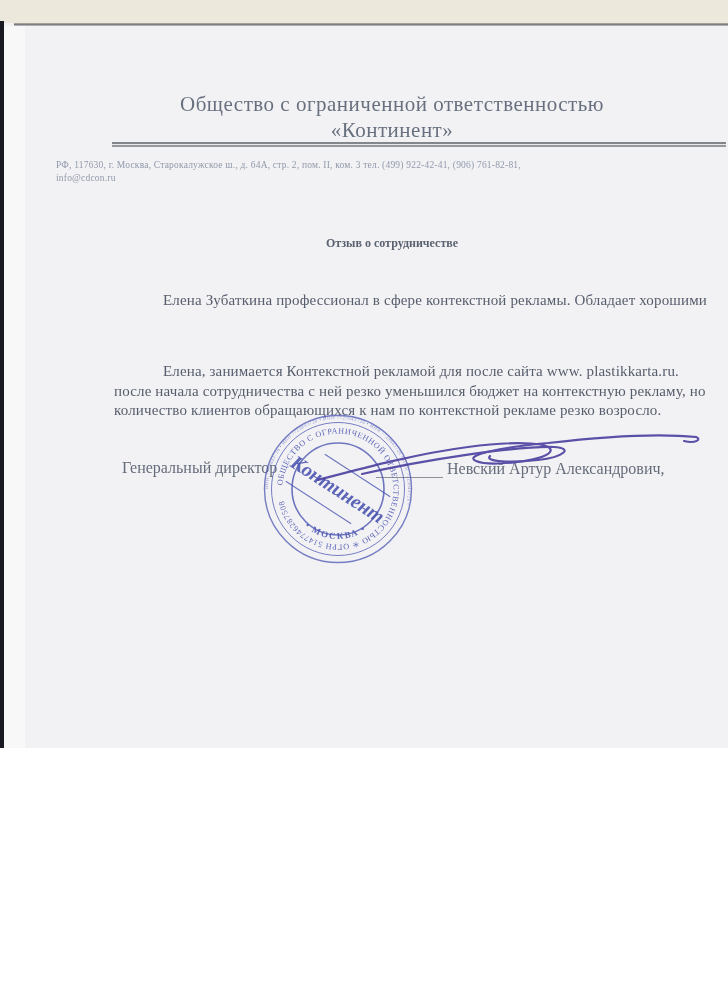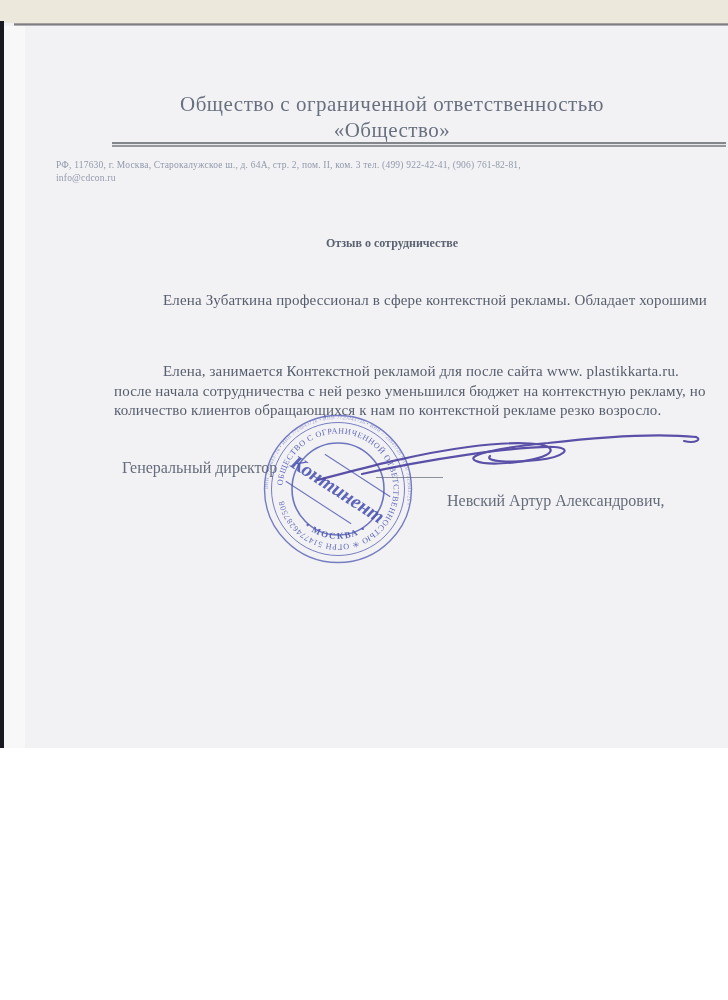--- a/index.html
+++ b/index.html
@@ -74,21 +74,21 @@
   .para-1 { top: 291px; }
   .para-2 { top: 362px; }
 
   
   .sig-position {
     position: absolute; left: 122px; top: 459px;
     font-size: 16px; color: #656c7b; white-space: nowrap;
   }
   .sig-name {
     position: absolute; left: 447px; top: 460px;
-    font-size: 16px; color: #656c7b; white-space: nowrap; margin-top: 32px;
+    font-size: 16px; color: #656c7b; white-space: nowrap;
   }
   .sig-line {
     position: absolute; left: 376px; top: 477px; width: 67px; height: 1px;
     background: #8d919c;
   }
 
   .stamp-svg {
     position: absolute; left: 258px; top: 411px;
   }
   .stamp-svg text { font-family: "Liberation Serif", serif; }
@@ -102,21 +102,21 @@
 <div class="scan">
 
   <div class="scanner-strip-top"></div>
   <div class="page-top-edge"></div>
   <div class="scan-left-black"></div>
   <div class="scan-left-light"></div>
   <div class="scan-bottom-black"></div>
 
   <div class="letterhead-title">
     <div>Общество с ограниченной ответственностью</div>
-    <div>«Общество»</div>
+    <div>«Континент»</div>
   </div>
 
   <div class="letterhead-divider"></div>
 
   <div class="letterhead-address">
     <div>РФ, 117630, г. Москва, Старокалужское ш., д. 64А, стр. 2, пом. II, ком. 3 тел. (499) 922-42-41, (906) 761-82-81,</div>
     <div>info@cdcon.ru</div>
   </div>
 
   <div class="doc-heading">Отзыв о сотрудничестве</div>

